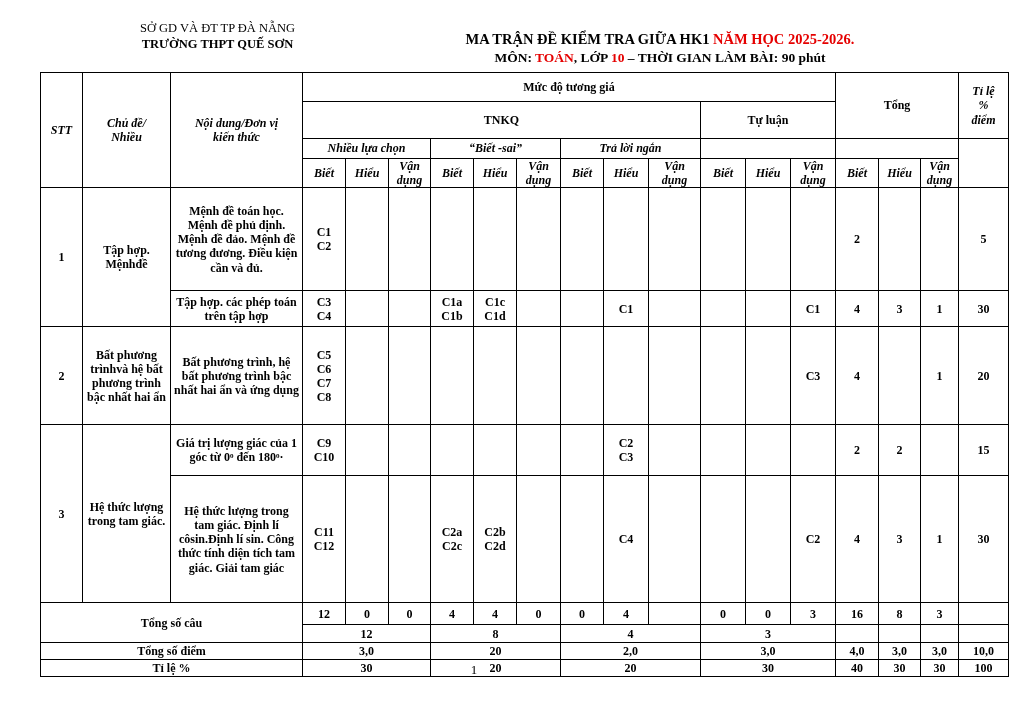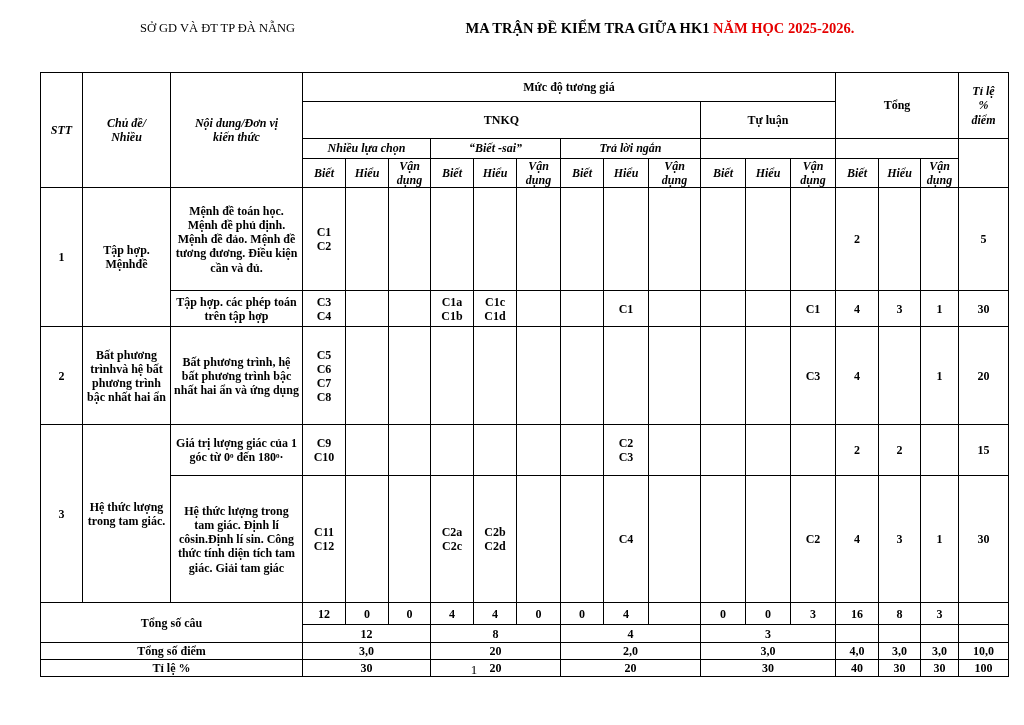--- a/index.html
+++ b/index.html
@@ -1,21 +1,21 @@
 <!DOCTYPE html>
 <html><head>
 <meta charset="utf-8">
 <style>
   html,body{margin:0;padding:0;background:#fff;}
   .page{position:relative;width:1024px;height:725px;background:#fff;overflow:hidden;
         font-family:"Liberation Serif","DejaVu Serif",serif;color:#000;}
   .school{position:absolute;left:110px;top:20px;width:215px;text-align:center;
           font-size:12.5px;line-height:1.3;}
   .school .l2{font-weight:bold;}
-  .titleblock{position:absolute;left:400px;top:19px;width:520px;text-align:center;line-height:1.3;}
+  .titleblock{position:absolute;left:400px;top:30px;width:520px;text-align:center;line-height:1.3;}
   .titleblock .t1{font-size:14.5px;font-weight:bold;}
   .titleblock .t2{font-size:13.5px;font-weight:bold;}
   .red{color:#e50000;}
   table.matrix{position:absolute;left:40px;top:72px;border-collapse:collapse;table-layout:fixed;}
   table.matrix td{border:1px solid #000;text-align:center;vertical-align:middle;
       white-space:pre-line;font-size:12px;font-weight:bold;padding:0 2px;overflow:hidden;line-height:1.18;}
   td.hdr{font-size:12.5px;font-style:italic;}
   td.hdr-lg{font-size:13.5px;}
   td.chude{font-weight:normal;font-size:11.5px;text-align:left;padding-left:5px;line-height:1.25;}
   td.chude-lg{font-weight:normal;font-size:15px;text-align:left;padding-left:5px;line-height:1.25;}
@@ -26,24 +26,26 @@
   td.sum-label{text-align:right;padding-right:9px;font-size:12.5px;}
   .pagenum{position:absolute;left:462px;top:662px;width:24px;text-align:center;font-size:13px;}
 </style>
 </head>
 <body>
 
 <div class="page">
 
   <div class="school">
     <div class="l1">SỞ GD VÀ ĐT TP ĐÀ NẴNG</div>
+    <div class="l2">TRƯỜNG THPT QUẾ SƠN</div>
   </div>
 
   <div class="titleblock">
     <div class="t1"><span>MA TRẬN ĐỀ KIỂM TRA GIỮA HK1 </span><span class="red" style="color: rgb(229, 0, 0);">NĂM HỌC 2025-2026.</span></div>
+    <div class="t2"><span>MÔN: </span><span class="red" style="color: rgb(229, 0, 0);">TOÁN</span><span>, LỚP </span><span class="red" style="color: rgb(229, 0, 0);">10</span><span> – THỜI GIAN LÀM BÀI: 90 phút</span></div>
   </div>
 
   <table class="matrix">
     <colgroup>
       <col style="width:42px">
         <col style="width:88px">
         <col style="width:132px">
       <col style="width:43px">
         <col style="width:43px">
         <col style="width:42px">

